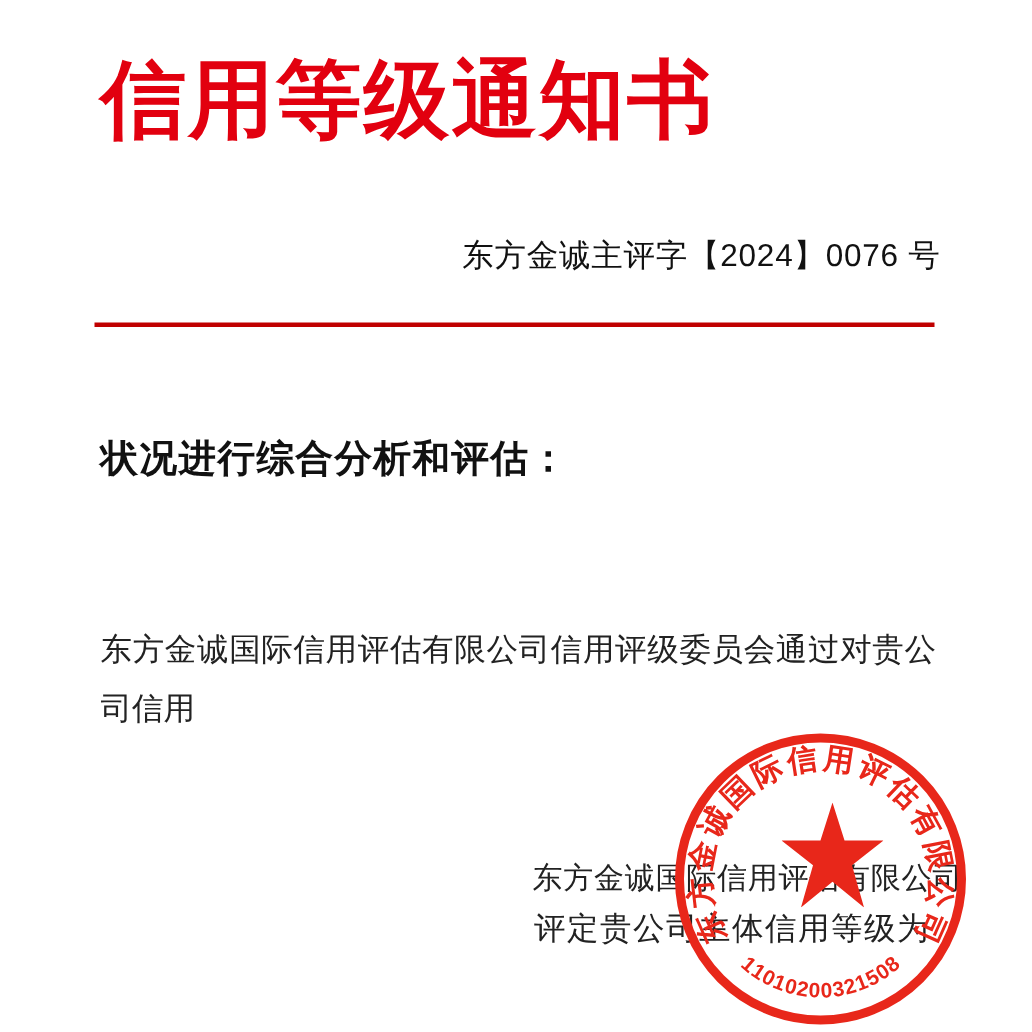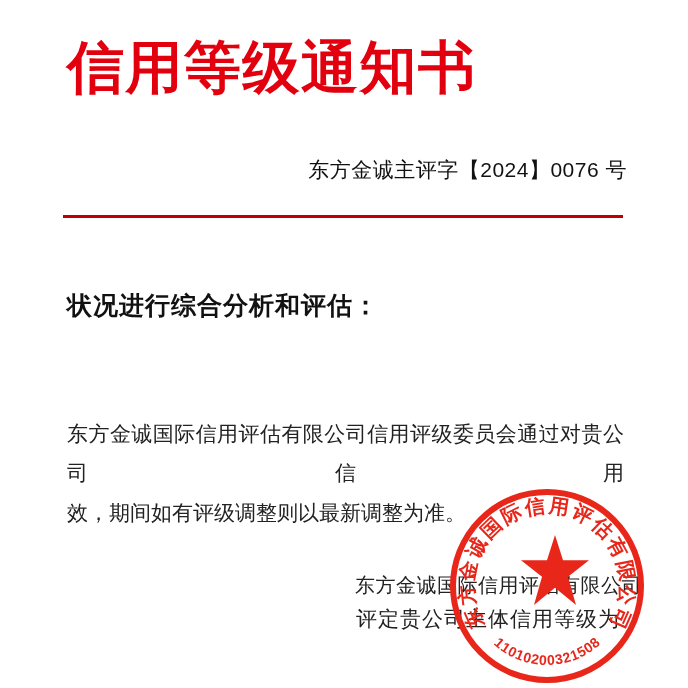--- a/index.html
+++ b/index.html
@@ -81,21 +81,20 @@
 <div class="doc-title">信用等级通知书</div>
 
 <div class="ref-number">东方金诚主评字【2024】0076 号</div>
 
 <div class="red-rule"></div>
 
 <div class="recipient">状况进行综合分析和评估：</div>
 
 <div class="body-text">
   <div class="body-line">东方金诚国际信用评估有限公司信用评级委员会通过对贵公司信用</div>
-  <div class="body-line">效，期间如有评级调整则以最新调整为准。</div>
 </div>
 
 <div class="signature">东方金诚国际信用评估有限公司</div>
 
 <div class="date-line">评定贵公司主体信用等级为</div>
 
 <div class="stamp">
   <div class="stamp-ring"></div>
   <div class="stamp-star"></div>
   <div id="stamp-arc">

